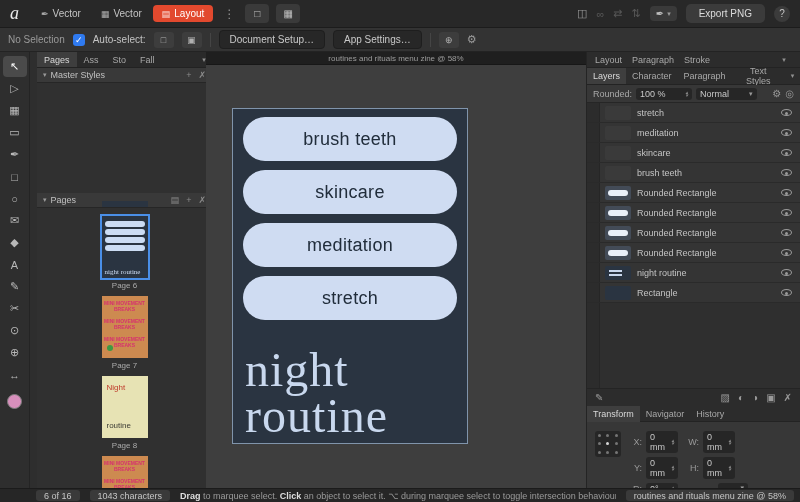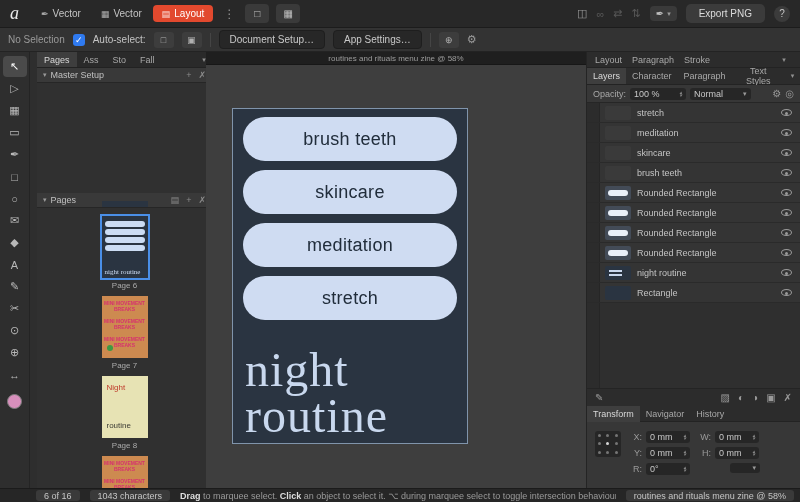--- a/index.html
+++ b/index.html
@@ -106,21 +106,21 @@
   .rp-footer{position:absolute;left:0;right:0;top:336px;height:18px;background:#2c2c2c;border-top:1px solid #242424;display:flex;align-items:center;gap:8px;padding:0 8px;color:#9a9a9a;font-size:10px}
   .rpf-sp{flex:1}
   .tf-tabs{position:absolute;left:0;right:0;top:354px;height:16px;background:#2c2c2c;border-bottom:1px solid #232323;display:flex;font-size:9px;color:#a8a8a8}
   .tf-body{position:absolute;left:0;right:0;top:370px;height:66px;background:#373737;display:flex;gap:10px;padding:9px 8px}
   .anchor{width:26px;height:26px;background:#262626;border-radius:3px;display:grid;grid-template-columns:repeat(3,1fr);place-items:center;flex:none}
   .anchor i{width:3px;height:3px;border-radius:50%;background:#757575}
   .anchor i.c{background:#d6d6d6}
   .tf-col{display:flex;flex-direction:column;gap:4px}
   .tf-field{display:flex;align-items:center;gap:4px}
   .tf-label{width:11px;text-align:right;color:#9a9a9a;font-size:9px}
-  .tf-input{width:44px;background:#262626;border-radius:3px;color:#c8c8c8;font-size:9px;padding:1px 4px;display:inline-flex;align-items:center;justify-content:space-between}
+  .tf-input{width:32px;background:#262626;border-radius:3px;color:#c8c8c8;font-size:9px;padding:1px 4px;display:inline-flex;align-items:center;justify-content:space-between}
   .tf-input.units{width:30px;justify-content:flex-end;color:#9a9a9a;margin-left:15px}
 
   
   #statusbar{position:absolute;left:0;top:488px;width:800px;height:14px;background:#262626;border-top:1px solid #1b1b1b;display:flex;align-items:center;gap:10px;padding:0 6px;font-size:9px;color:#9a9a9a}
   .sb-box{background:#3a3a3a;border-radius:3px;height:11px;padding:0 8px;display:flex;align-items:center;color:#c6c6c6;white-space:nowrap}
   .sb-first{margin-left:30px}
   .sb-hint{flex:1;text-align:center;white-space:nowrap;overflow:hidden}
   .sb-hint b{color:#dedede}
 </style>
 </head>
@@ -262,21 +262,21 @@
         </button>
 
         <button class="lp-tab k-idle">
           <span>Fall</span>
         </button>
 
       <span class="lp-chevron">▾</span>
     </div>
     <div class="section-header">
       <span class="disclosure">▾</span>
-      <span>Master Setup</span>
+      <span>Master Styles</span>
       <span class="sec-icons">
         <span>+</span>
         <span>✗</span>
       </span>
     </div>
     <div class="master-body"></div>
     <div class="section-header">
       <span class="disclosure">▾</span>
       <span>Pages</span>
       <span class="sec-icons">
@@ -403,21 +403,21 @@
           <span>Paragraph</span>
         </button>
 
         <button class="rp-tab k-idle">
           <span>Text Styles</span>
         </button>
 
       <span class="rp-caret">▾</span>
     </div>
     <div class="opacity-row">
-      <span>Opacity:</span>
+      <span>Rounded:</span>
       <span class="val-box">
         <span>100 %</span>
         <span class="stp">
             <i>▴</i>
             <i>▾</i>
           </span>
       </span>
       <span class="val-box">
         <span>Normal</span>
         <span class="crt">▾</span>

